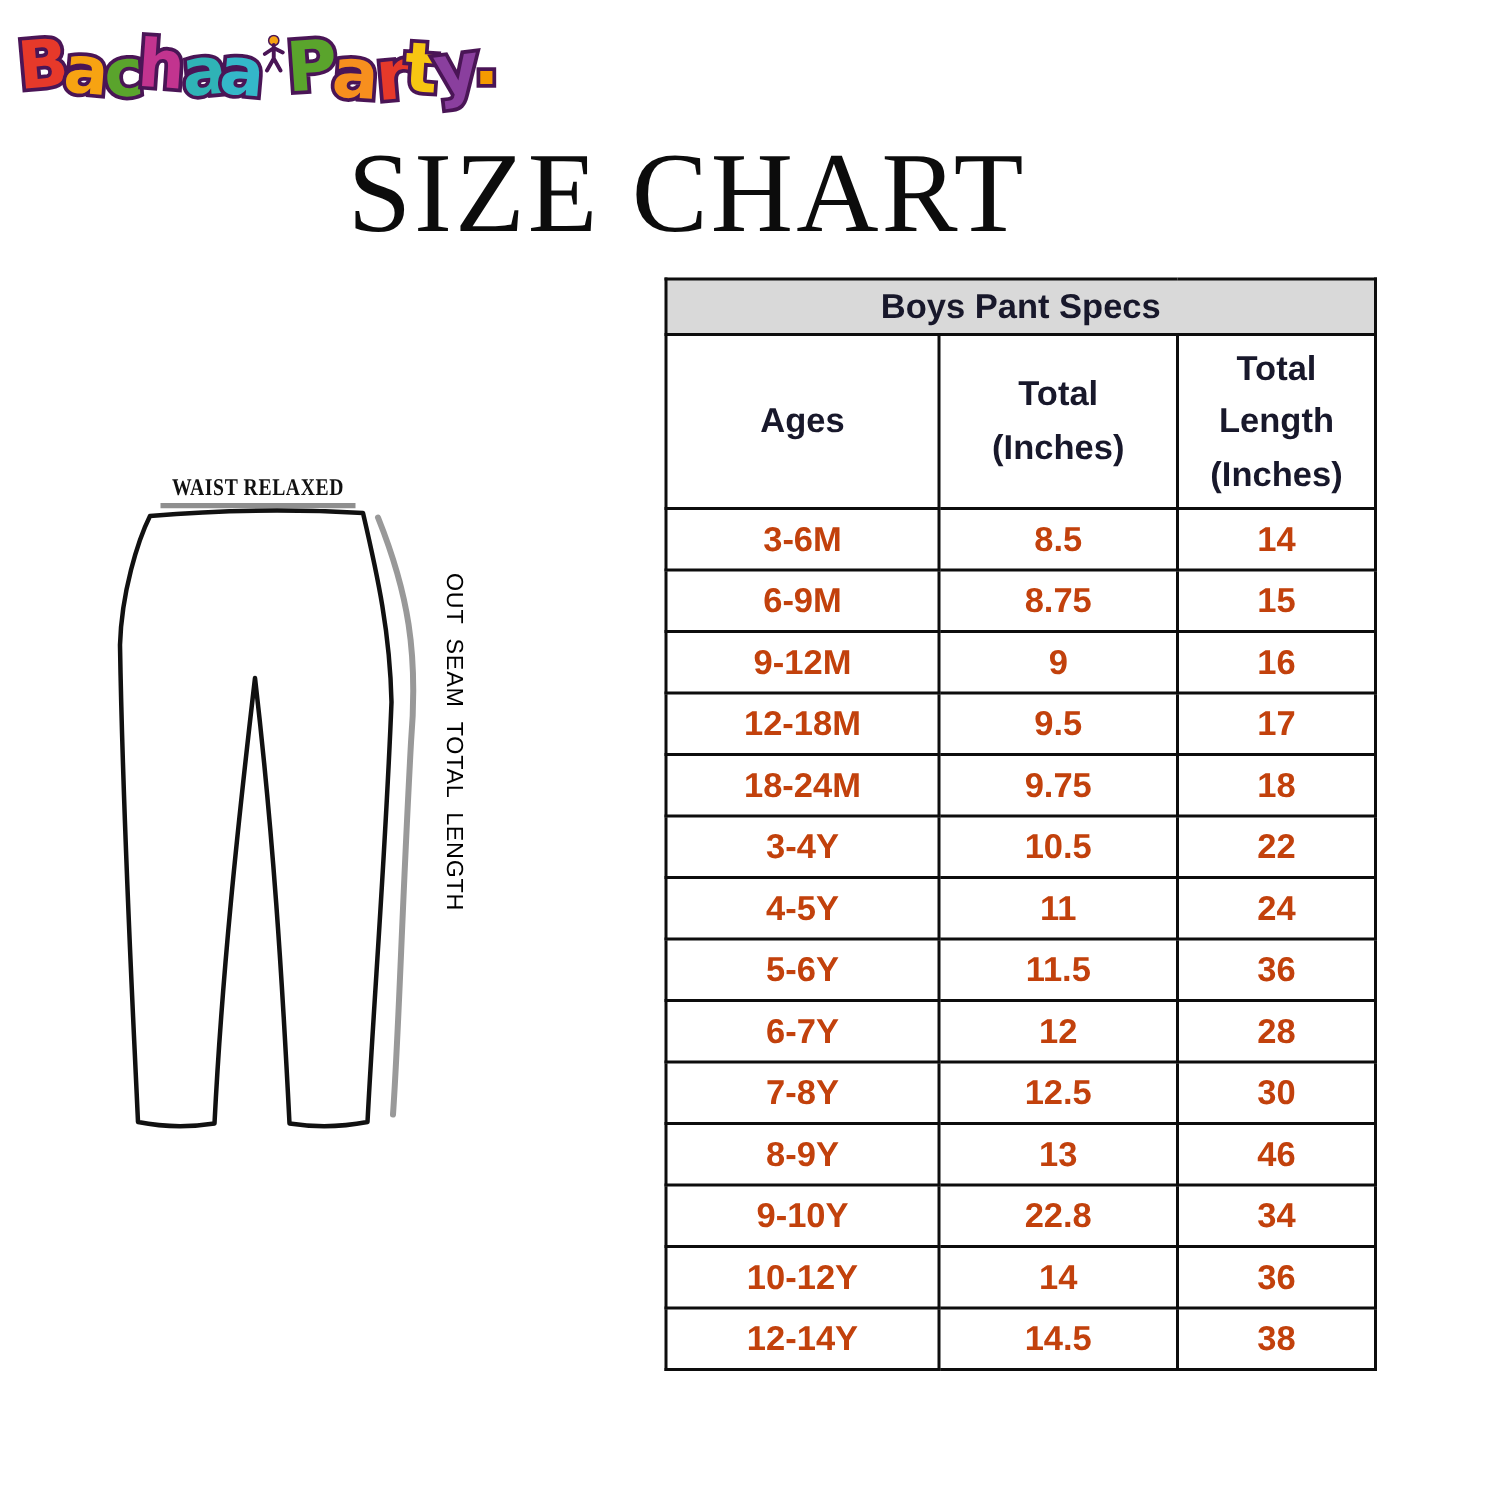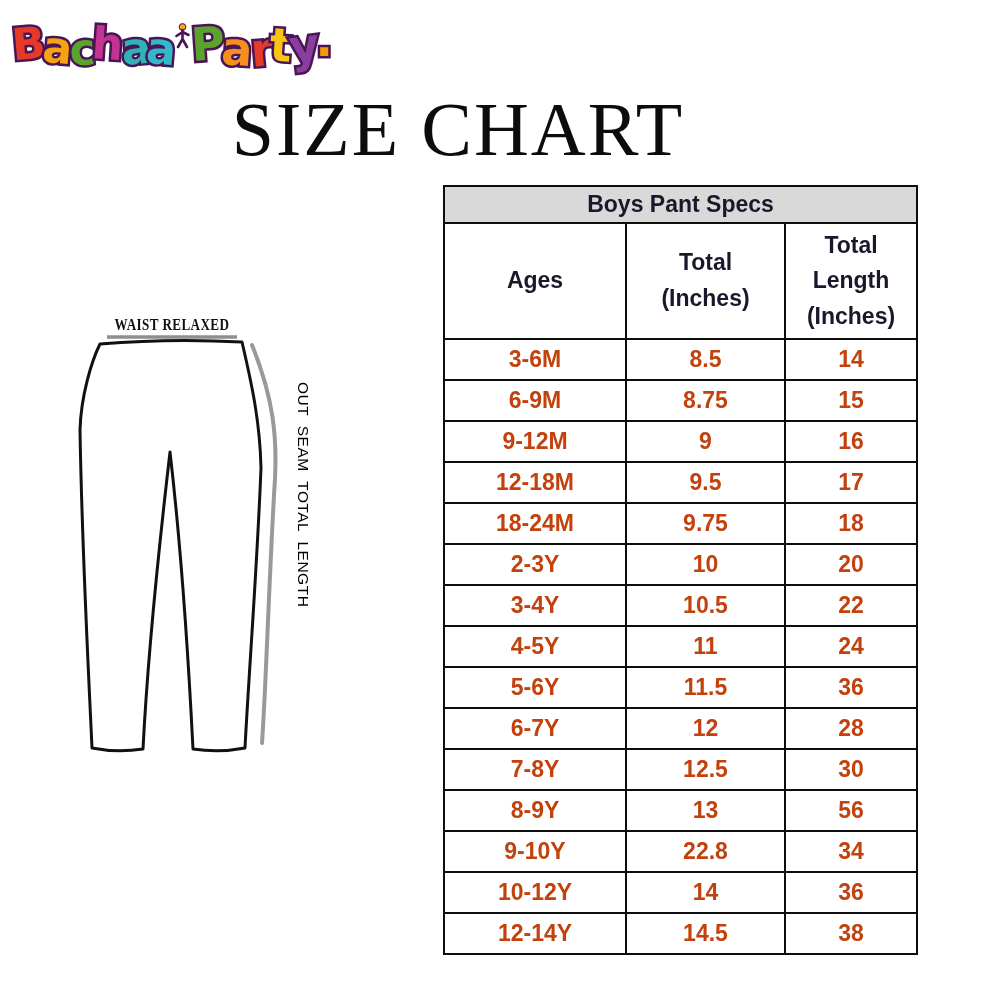--- a/index.html
+++ b/index.html
@@ -147,25 +147,20 @@
           <td>12-18M</td>
           <td>9.5</td>
           <td>17</td>
         </tr>
         <tr class="t-row">
           <td>18-24M</td>
           <td>9.75</td>
           <td>18</td>
         </tr>
         <tr class="t-row">
-          <td>2-3Y</td>
-          <td>10</td>
-          <td>20</td>
-        </tr>
-        <tr class="t-row">
           <td>3-4Y</td>
           <td>10.5</td>
           <td>22</td>
         </tr>
         <tr class="t-row">
           <td>4-5Y</td>
           <td>11</td>
           <td>24</td>
         </tr>
         <tr class="t-row">
@@ -179,21 +174,21 @@
           <td>28</td>
         </tr>
         <tr class="t-row">
           <td>7-8Y</td>
           <td>12.5</td>
           <td>30</td>
         </tr>
         <tr class="t-row">
           <td>8-9Y</td>
           <td>13</td>
-          <td>56</td>
+          <td>46</td>
         </tr>
         <tr class="t-row">
           <td>9-10Y</td>
           <td>22.8</td>
           <td>34</td>
         </tr>
         <tr class="t-row">
           <td>10-12Y</td>
           <td>14</td>
           <td>36</td>

